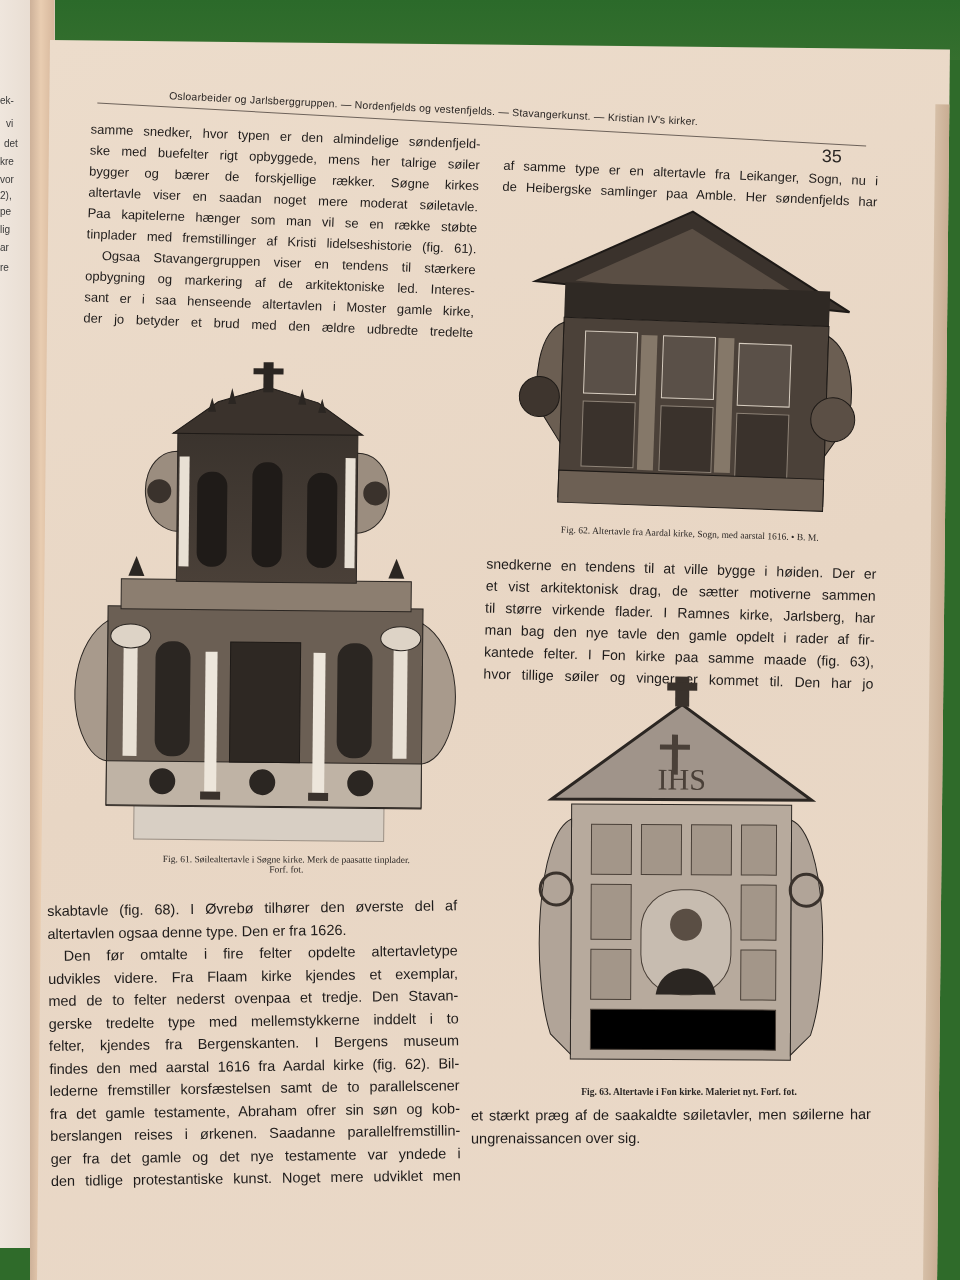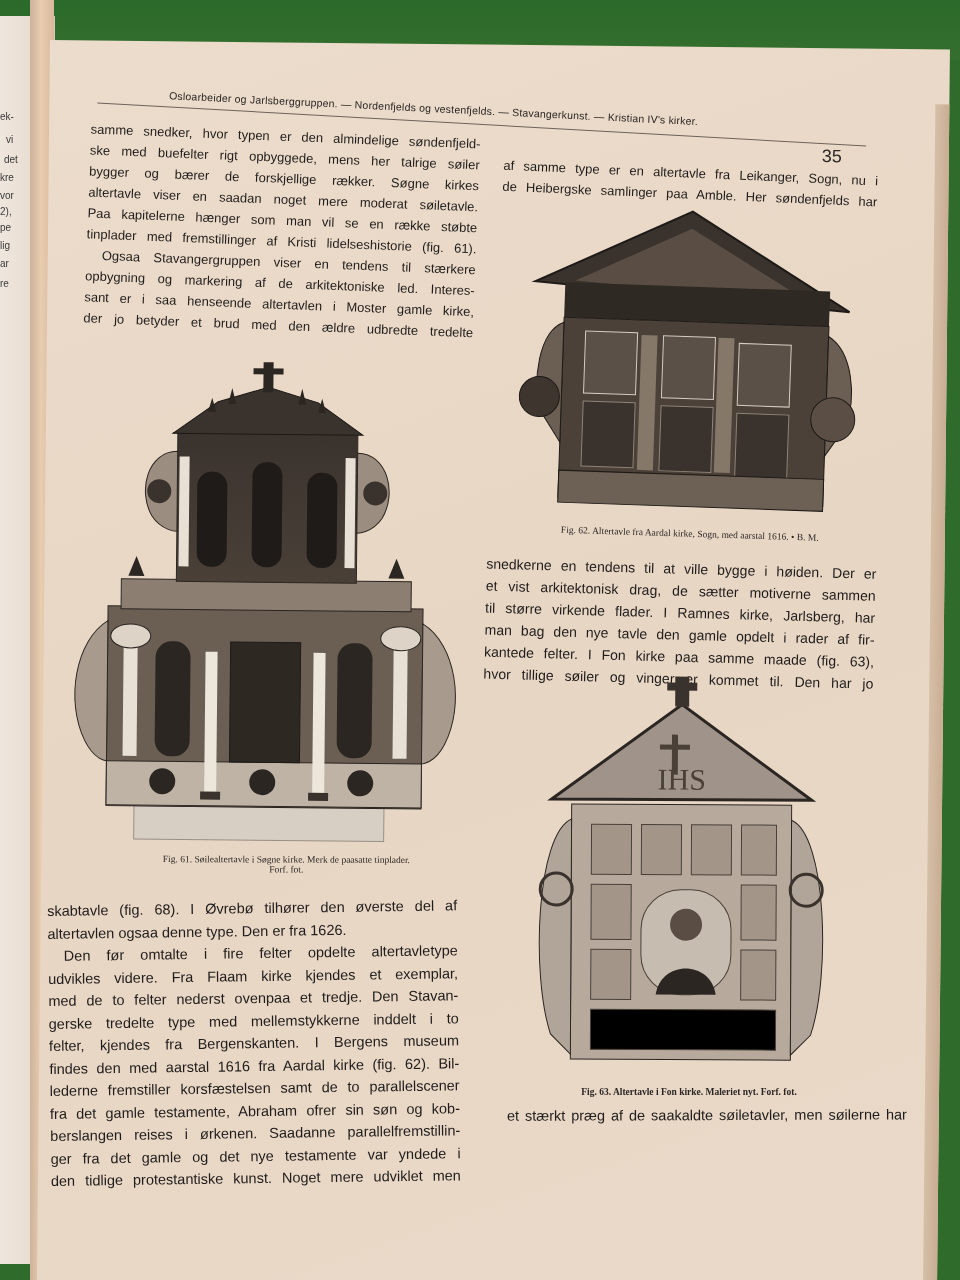--- a/index.html
+++ b/index.html
@@ -1,34 +1,34 @@
 <!DOCTYPE html>
 <html><head>
 <meta charset="utf-8">
 <style>
   html,body{margin:0;padding:0;}
   body{width:960px;height:1280px;overflow:hidden;position:relative;background:#2f6b2a;font-family:"Liberation Serif","DejaVu Serif",serif;}
   .felt{position:absolute;left:0;top:0;width:960px;height:60px;background:linear-gradient(180deg,#2b6a2a,#356f2e);}
-  .left-page{position:absolute;left:0;top:16px;width:40px;height:1248px;background:linear-gradient(90deg,#efe6dd 0%,#e8ddd2 60%,#d9c7b5 100%);padding-left:15px;}
+  .left-page{position:absolute;left:0;top:0;width:40px;height:1248px;background:linear-gradient(90deg,#efe6dd 0%,#e8ddd2 60%,#d9c7b5 100%);padding-left:15px;}
   .left-page .frag{position:absolute;left:0;font-size:10px;color:#3a3a3a;font-family:"Liberation Sans",sans-serif;}
   .gutter{position:absolute;left:30px;top:0;width:24px;height:1280px;background:linear-gradient(90deg,#cdb199 0%,#e9cdb1 45%,#d7b89d 100%);}
   .page{position:absolute;left:50px;top:40px;width:900px;height:1240px;background:linear-gradient(160deg,#ecdccb 0%,#e8d6c4 50%,#ead9c8 100%);transform:rotate(0.6deg);transform-origin:0 0;}
   .page-edge{position:absolute;right:0;top:55px;width:14px;height:1225px;background:linear-gradient(90deg,#d6bfa7,#c9ad93);}
   .running-head{position:absolute;left:120px;top:48px;width:700px;font-family:"Liberation Sans",sans-serif;font-size:10.5px;color:#2a2624;letter-spacing:0.2px;white-space:nowrap;transform:rotate(2.2deg);transform-origin:0 0;}
   .page-num{position:absolute;left:773px;top:98px;font-family:Liberation Sans, sans-serif;font-size:18px;color:#2a2624;}
   .head-rule{position:absolute;left:48px;top:62px;width:770px;height:1px;background:#6d625a;transform:rotate(2.6deg);transform-origin:0 0;}
   .col{position:absolute;font-family:"Liberation Sans",sans-serif;color:#1f1c1b;font-size:14px;line-height:22px;}
   .col p{margin:0;text-align:justify;text-align-last:justify;white-space:nowrap;}
   .col p.last{text-align-last:left;}
   .col p.indent{text-indent:16px;}
   .col-a{left:42px;top:78px;width:390px;transform:rotate(1.6deg);transform-origin:0 0;font-size:13px;line-height:21px;}
   .col-b{left:455px;top:110px;width:375px;transform:rotate(1.8deg);transform-origin:0 0;font-size:13px;line-height:21px;}
   .col-c{left:442px;top:508px;width:390px;transform:rotate(0.9deg);transform-origin:0 0;font-size:14px;line-height:22px;}
   .col-d{left:6px;top:860px;width:410px;transform:rotate(-1.4deg);transform-origin:0 0;font-size:14.5px;line-height:22.5px;}
-  .col-e{left:432px;top:1060px;width:400px;transform:rotate(-0.8deg);transform-origin:0 0;font-size:14.5px;line-height:22.5px;margin-left:36px;}
+  .col-e{left:432px;top:1060px;width:400px;transform:rotate(-0.8deg);transform-origin:0 0;font-size:14.5px;line-height:22.5px;}
   .caption{position:absolute;font-family:"Liberation Serif",serif;font-size:9.5px;color:#2a2624;text-align:center;white-space:nowrap;}
   .figure{position:absolute;}
   svg{display:block;}
 </style>
 </head>
 <body>
 
 <div class="felt"></div>
 
 <div class="left-page">
@@ -203,14 +203,15 @@
     <p>findes den med aarstal 1616 fra Aardal kirke (fig. 62). Bil-</p>
     <p>lederne fremstiller korsfæstelsen samt de to parallelscener</p>
     <p>fra det gamle testamente, Abraham ofrer sin søn og kob-</p>
     <p>berslangen reises i ørkenen. Saadanne parallelfremstillin-</p>
     <p>ger fra det gamle og det nye testamente var yndede i</p>
     <p>den tidlige protestantiske kunst. Noget mere udviklet men</p>
   </div>
 
   <div class="col col-e">
     <p>et stærkt præg af de saakaldte søiletavler, men søilerne har</p>
+    <p class="last">ungrenaissancen over sig.</p>
   </div>
 </div>
 
 </body></html>

